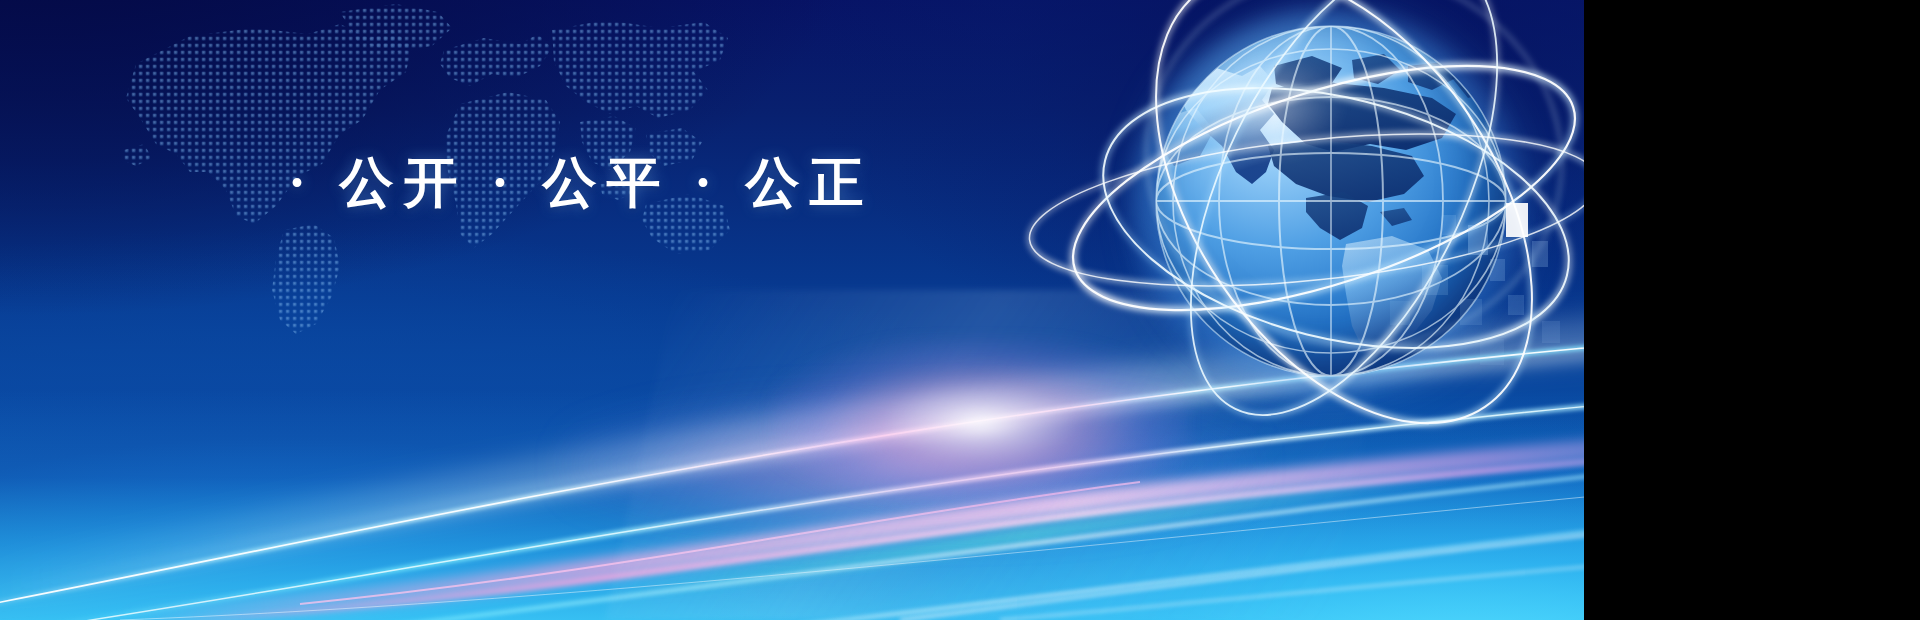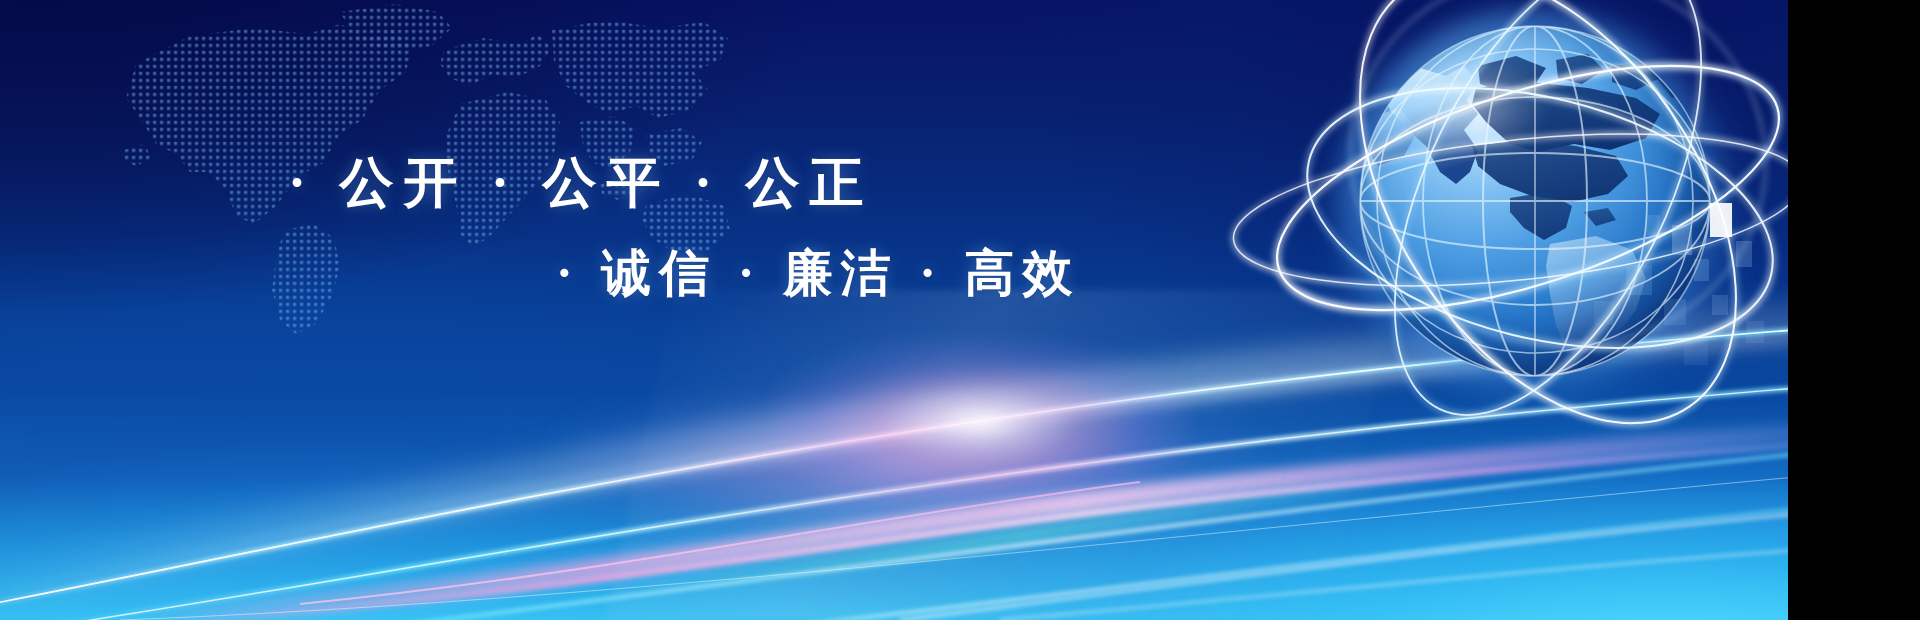--- a/index.html
+++ b/index.html
@@ -5,21 +5,21 @@
 <style>
   html, body {
     margin: 0;
     padding: 0;
     background: #000;
   }
   * { box-sizing: border-box; }
 
   .banner {
     position: relative;
-    width: 1788px;
+    width: 1584px;
     height: 620px;
     overflow: hidden;
     font-family: "Liberation Serif", "DejaVu Serif", serif;
     background: #7f1d1d;
   }
 
   
   .bg-base {
     position: absolute; inset: 0;
     background:
@@ -375,16 +375,15 @@
       <span class="sq" style="left:166px; top:96px;  width:22px; height:26px; opacity:.22;"></span>
       <span class="sq" style="left:214px; top:92px;  width:16px; height:20px; opacity:.30;"></span>
       <span class="sq" style="left:96px;  top:98px;  width:20px; height:24px; opacity:.18;"></span>
       <span class="sq" style="left:248px; top:118px; width:18px; height:22px; opacity:.20;"></span>
       <span class="sq" style="left:186px; top:136px; width:24px; height:26px; opacity:.16;"></span>
     </div>
   </div>
 
   <div class="slogan">
     <div class="slogan-line l1">· 公开 · 公平 · 公正</div>
-    <div class="slogan-line l2">· 诚信 · 廉洁 · 高效</div>
   </div>
 
 </div>
 
 </body></html>

